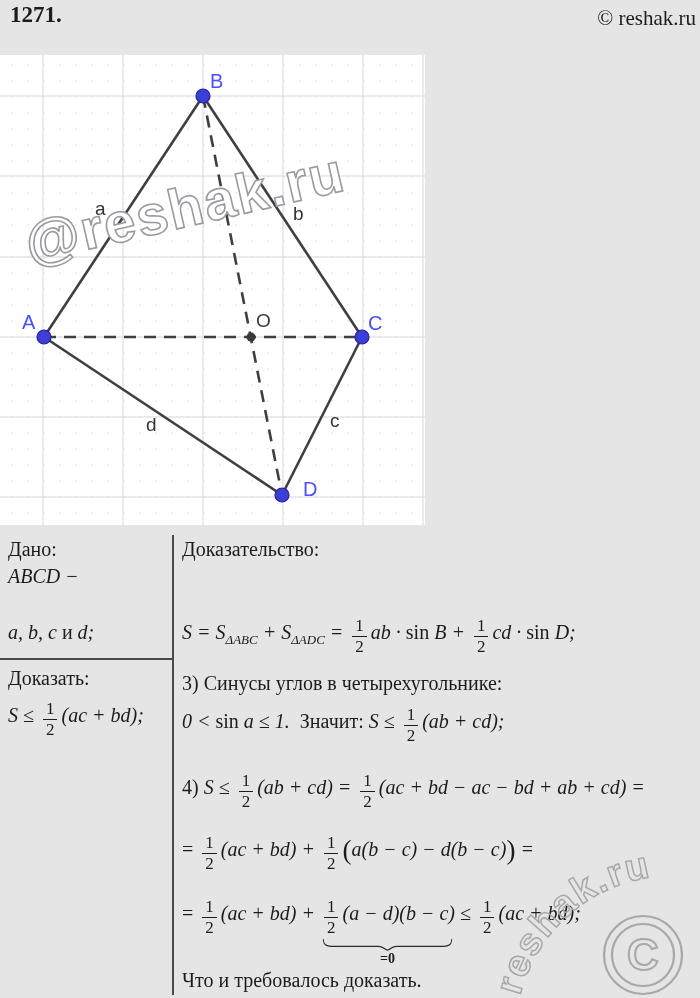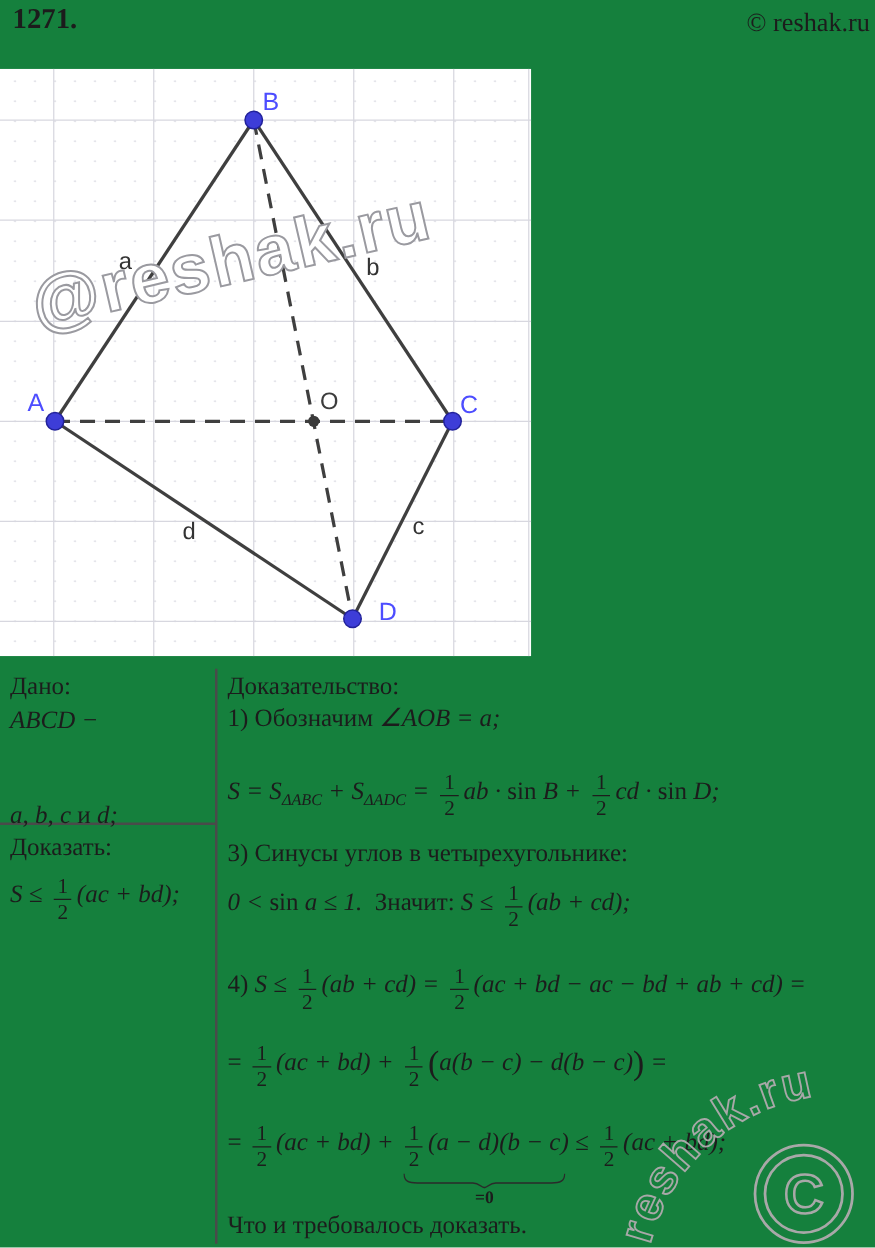--- a/index.html
+++ b/index.html
@@ -1,16 +1,16 @@
 <!DOCTYPE html>
 <html><head>
 <meta charset="utf-8">
 <style>
   html,body{margin:0;padding:0;background:#fff;}
-  .page{position:relative;width:700px;height:998px;background:#15803d;overflow:hidden;
+  .page{position:relative;width:700px;height:998px;background:#e5e5e5;overflow:hidden;
         font-family:"Liberation Serif",serif;color:#1c1c1c;}
   .abs{position:absolute;}
   .problem-number{left:10px;top:2px;font-size:23px;font-weight:bold;}
   .site-copyright{right:4px;top:6px;font-size:21px;}
   .intro-line{left:10px;top:30px;font-size:20px;}
   .diagram-wrap{left:0;top:55px;width:425px;height:470px;}
   .corner-wm{left:428px;top:856px;width:272px;height:142px;pointer-events:none;z-index:5;}
   .vdivider{left:172px;top:535px;width:1.6px;height:460px;background:#4a4a4a;}
   .hr-left{left:0;top:658px;width:172px;height:1.6px;background:#4a4a4a;}
   .tline{font-size:20px;white-space:nowrap;line-height:1.2;}
@@ -91,27 +91,26 @@
         <text x="146" y="376">d</text>
       </g>
     </svg>
   </div>
 
   <div class="abs vdivider"></div>
   <div class="abs hr-left"></div>
 
   <div class="abs tline" style="left:8px;top:537px;">Дано:</div>
   <div class="abs tline mi" style="left:8px;top:564px;">ABCD −</div>
-  <div class="abs tline" style="left:8px;top:640px;text-align:center;"><span class="mi">a, b, c</span><span class="mr"> и </span><span class="mi">d;</span></div>
+  <div class="abs tline" style="left:8px;top:620px;text-align:center;"><span class="mi">a, b, c</span><span class="mr"> и </span><span class="mi">d;</span></div>
   <div class="abs tline" style="left:8px;top:666px;">Доказать:</div>
   <div class="abs fline" style="left:8px;top:700px;"><span class="mi">S ≤ </span><span class="frac"><span class="num">1</span><span class="den">2</span></span><span class="mi">(ac + bd);</span></div>
 
   <div class="abs tline" style="left:182px;top:537px;">Доказательство:</div>
 
-  <div class="abs tline" style="left:182px;top:563px;"><span class="mr">1) Обозначим </span><span class="mi">∠AOB = a;</span></div>
 
 
   <div class="abs fline" style="left:182px;top:617px;"><span class="mi">S = S</span><span class="sub">ΔABC</span><span class="mi"> + S</span><span class="sub">ΔADC</span><span class="mi"> = </span><span class="frac"><span class="num">1</span><span class="den">2</span></span><span class="mi">ab · </span><span class="mr">sin</span><span class="mi"> B + </span><span class="frac"><span class="num">1</span><span class="den">2</span></span><span class="mi">cd · </span><span class="mr">sin</span><span class="mi"> D;</span></div>
 
   <div class="abs tline" style="left:182px;top:671px;">3) Синусы углов в четырехугольнике:</div>
 
   <div class="abs fline" style="left:182px;top:706px;"><span class="mi">0 &lt; </span><span class="mr">sin</span><span class="mi"> a ≤ 1.</span><span class="mr" style="white-space:pre;">  Значит: </span><span class="mi">S ≤ </span><span class="frac"><span class="num">1</span><span class="den">2</span></span><span class="mi">(ab + cd);</span></div>
 
   <div class="abs fline" style="left:182px;top:772px;"><span class="mr">4) </span><span class="mi">S ≤ </span><span class="frac"><span class="num">1</span><span class="den">2</span></span><span class="mi">(ab + cd) = </span><span class="frac"><span class="num">1</span><span class="den">2</span></span><span class="mi">(ac + bd − ac − bd + ab + cd) =</span></div>
 

